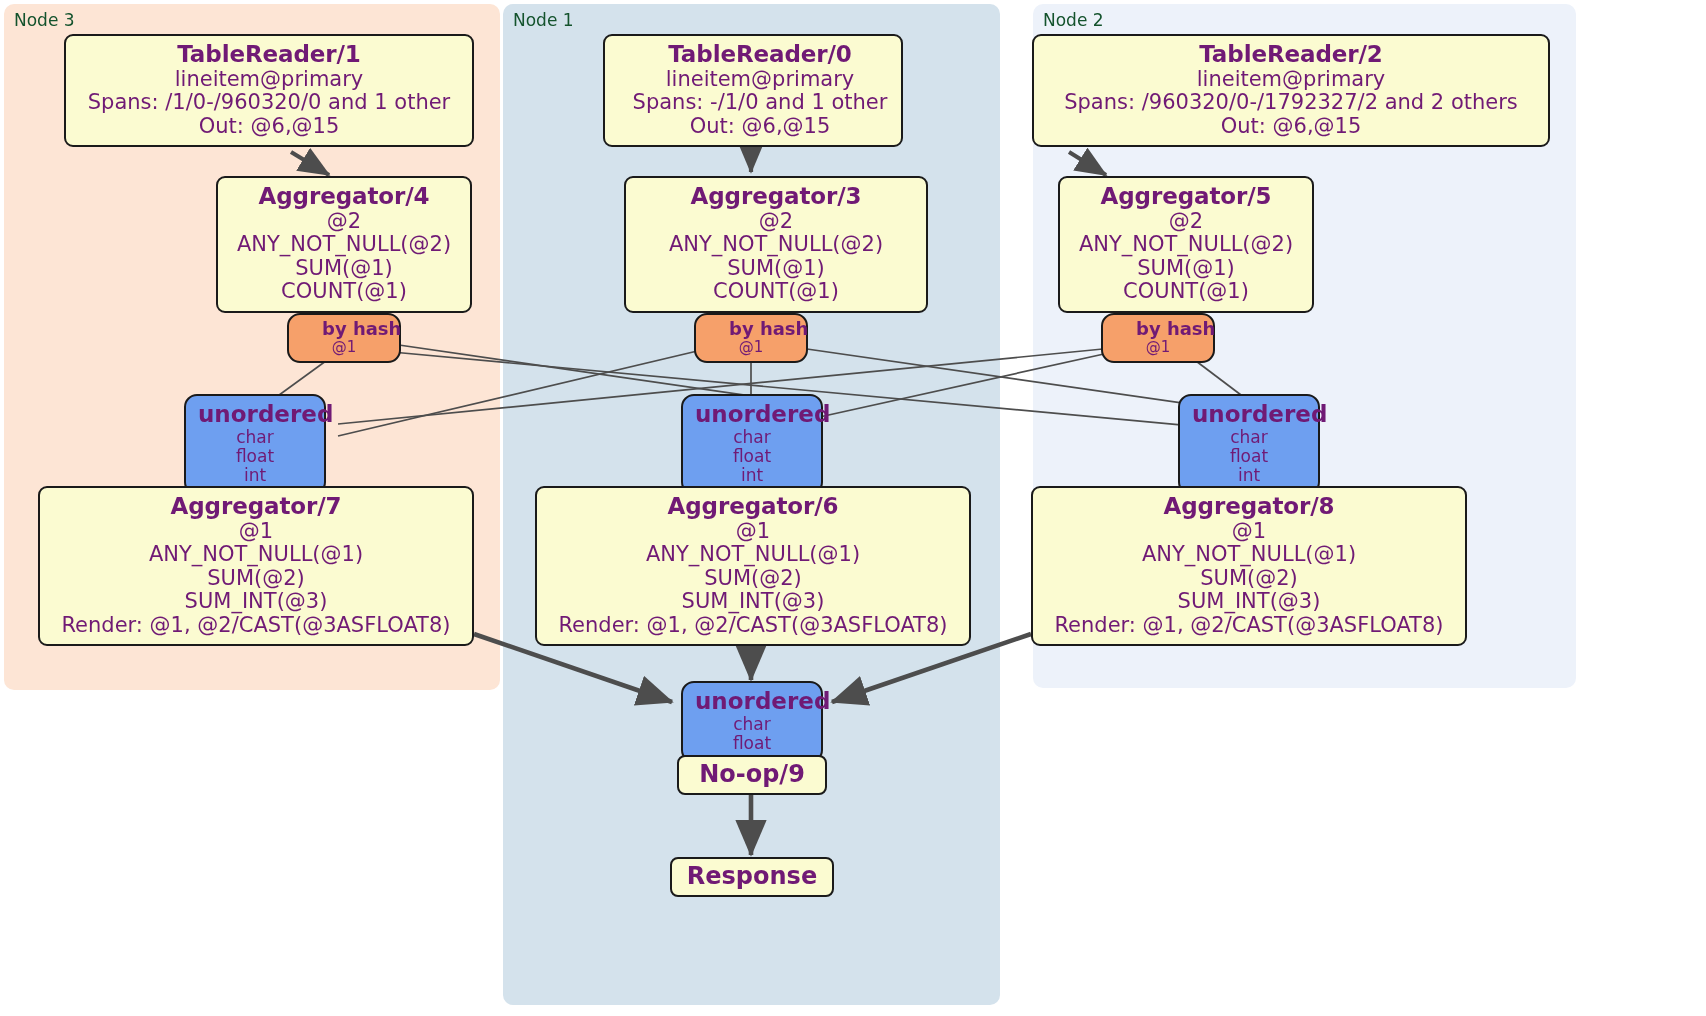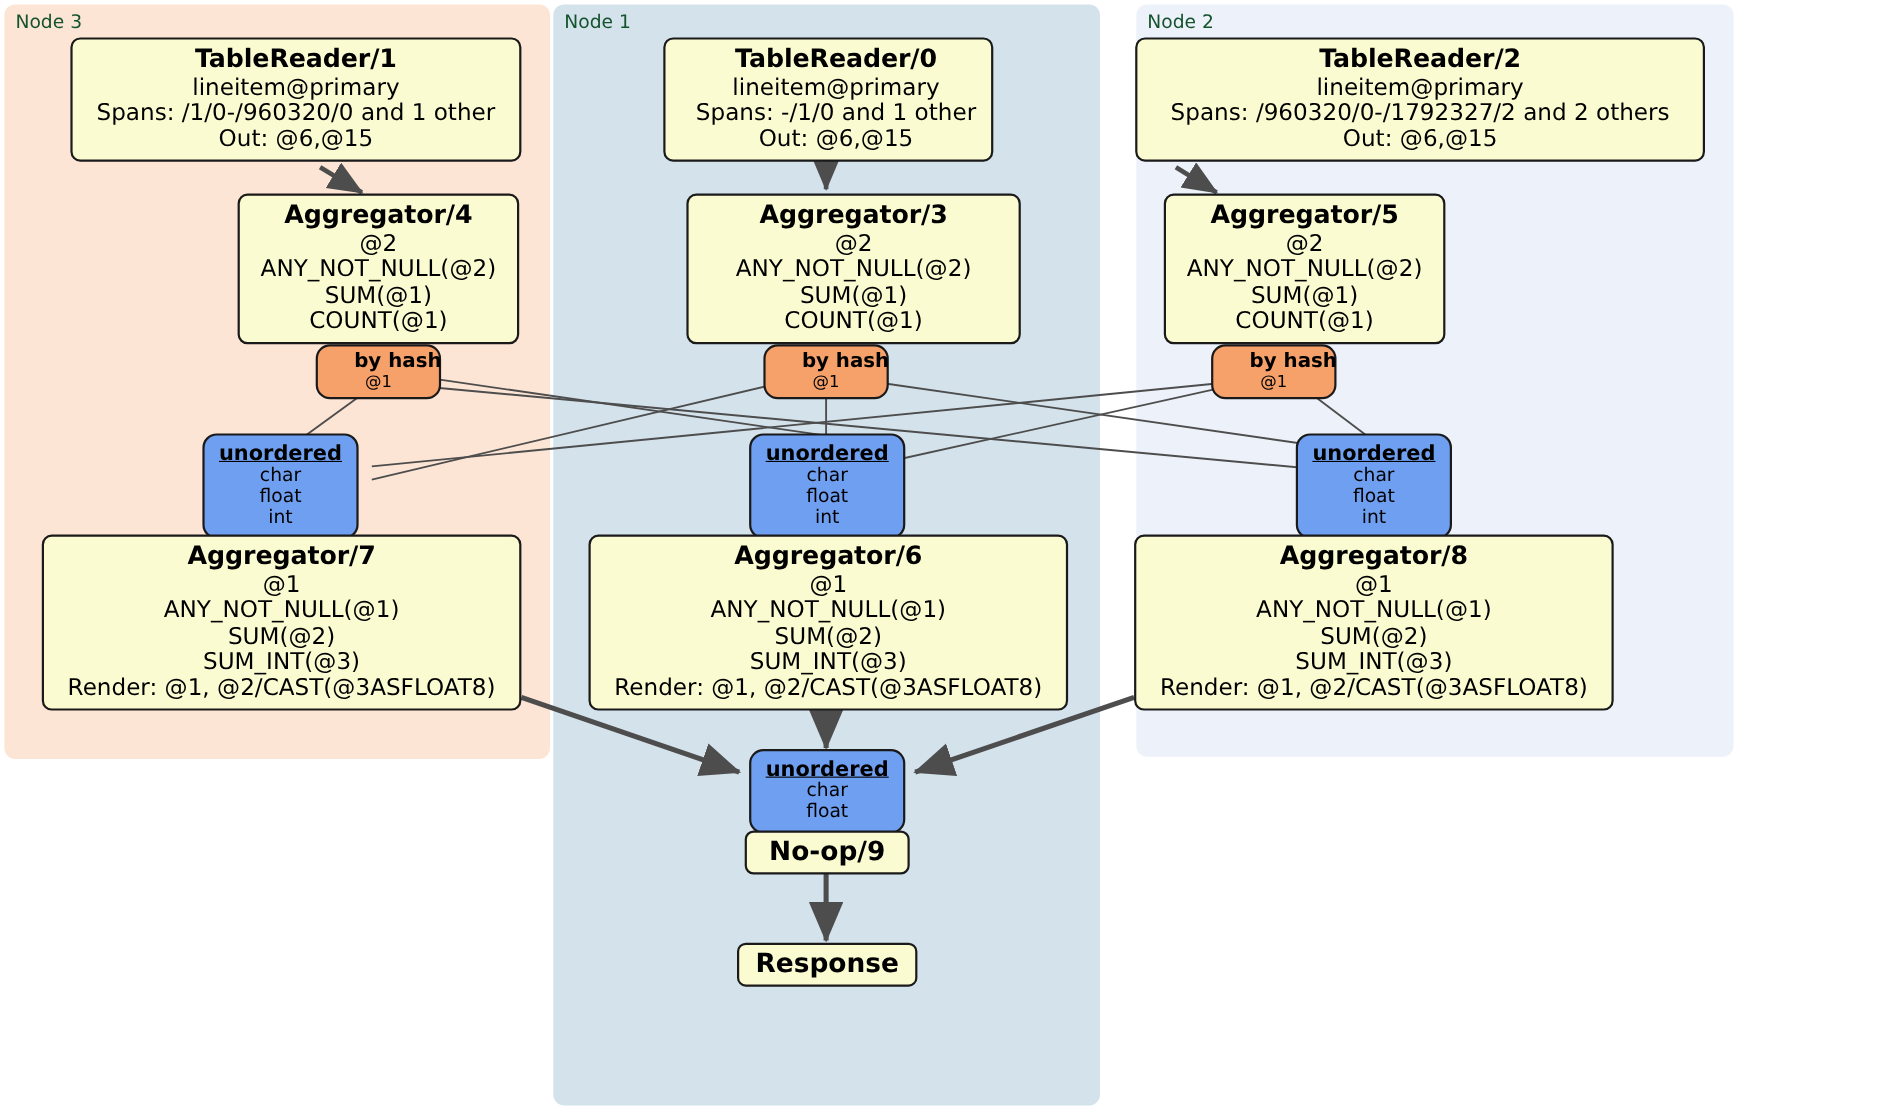--- a/index.html
+++ b/index.html
@@ -40,21 +40,21 @@
     width: 1706px;
     height: 1016px;
     pointer-events: none;
   }
 
   
   .node {
     position: absolute;
     box-sizing: border-box;
     text-align: center;
-    color: #000000;
+    color: #701a75;
     line-height: 1.12;
   }
   .proc {
     background: #fbfbd1;
     border: 2px solid #1a1a1a;
     border-radius: 9px;
     padding: 6px 10px 7px 10px;
   }
   .proc .ttl {
     font-weight: bold;
@@ -83,23 +83,22 @@
     white-space: nowrap;
   }
   .stream {
     background: #6e9ff0;
     border: 2px solid #1a1a1a;
     border-radius: 13px;
     padding: 6px 12px 8px 12px;
   }
   .stream .ttl {
     font-weight: bold;
-    font-size: 19px;
-    white-space: nowrap;
-    text-decoration: underline;
+    font-size: 23px;
+    white-space: nowrap;
   }
   .stream .ln {
     font-size: 17px;
     white-space: nowrap;
   }
   .small-proc {
     background: #fbfbd1;
     border: 2px solid #1a1a1a;
     border-radius: 8px;
     padding: 4px 12px 5px 12px;

